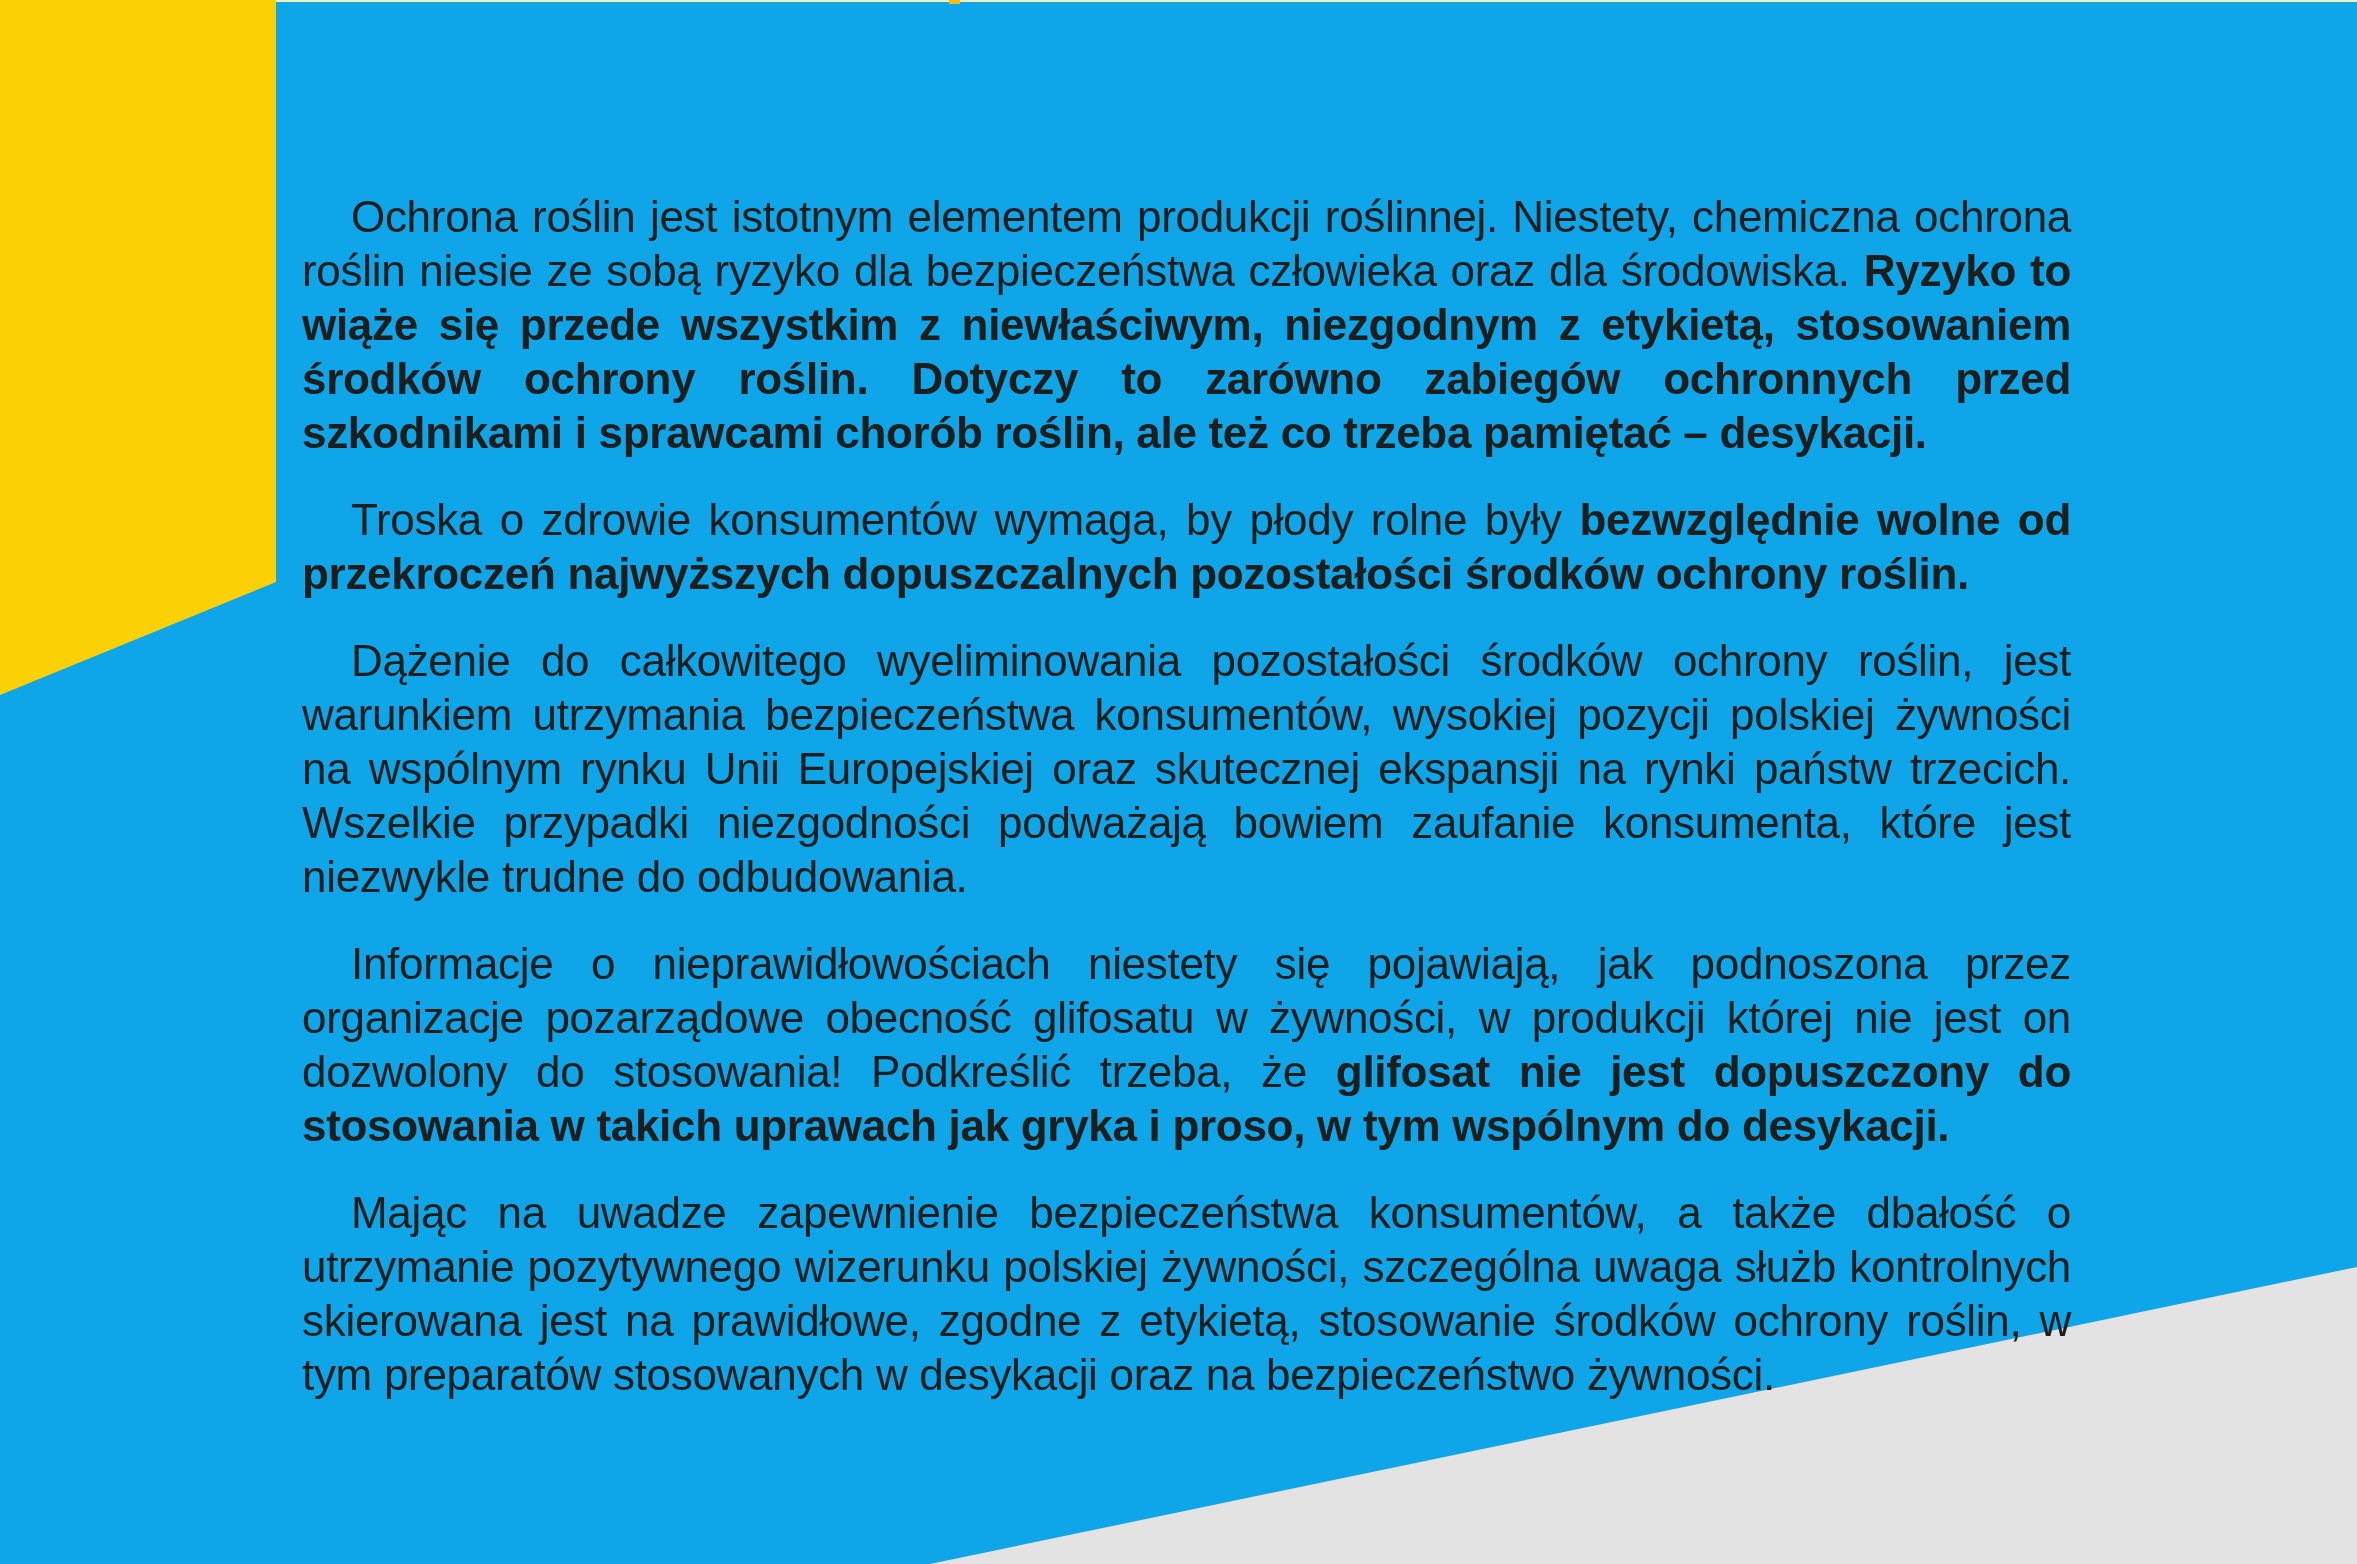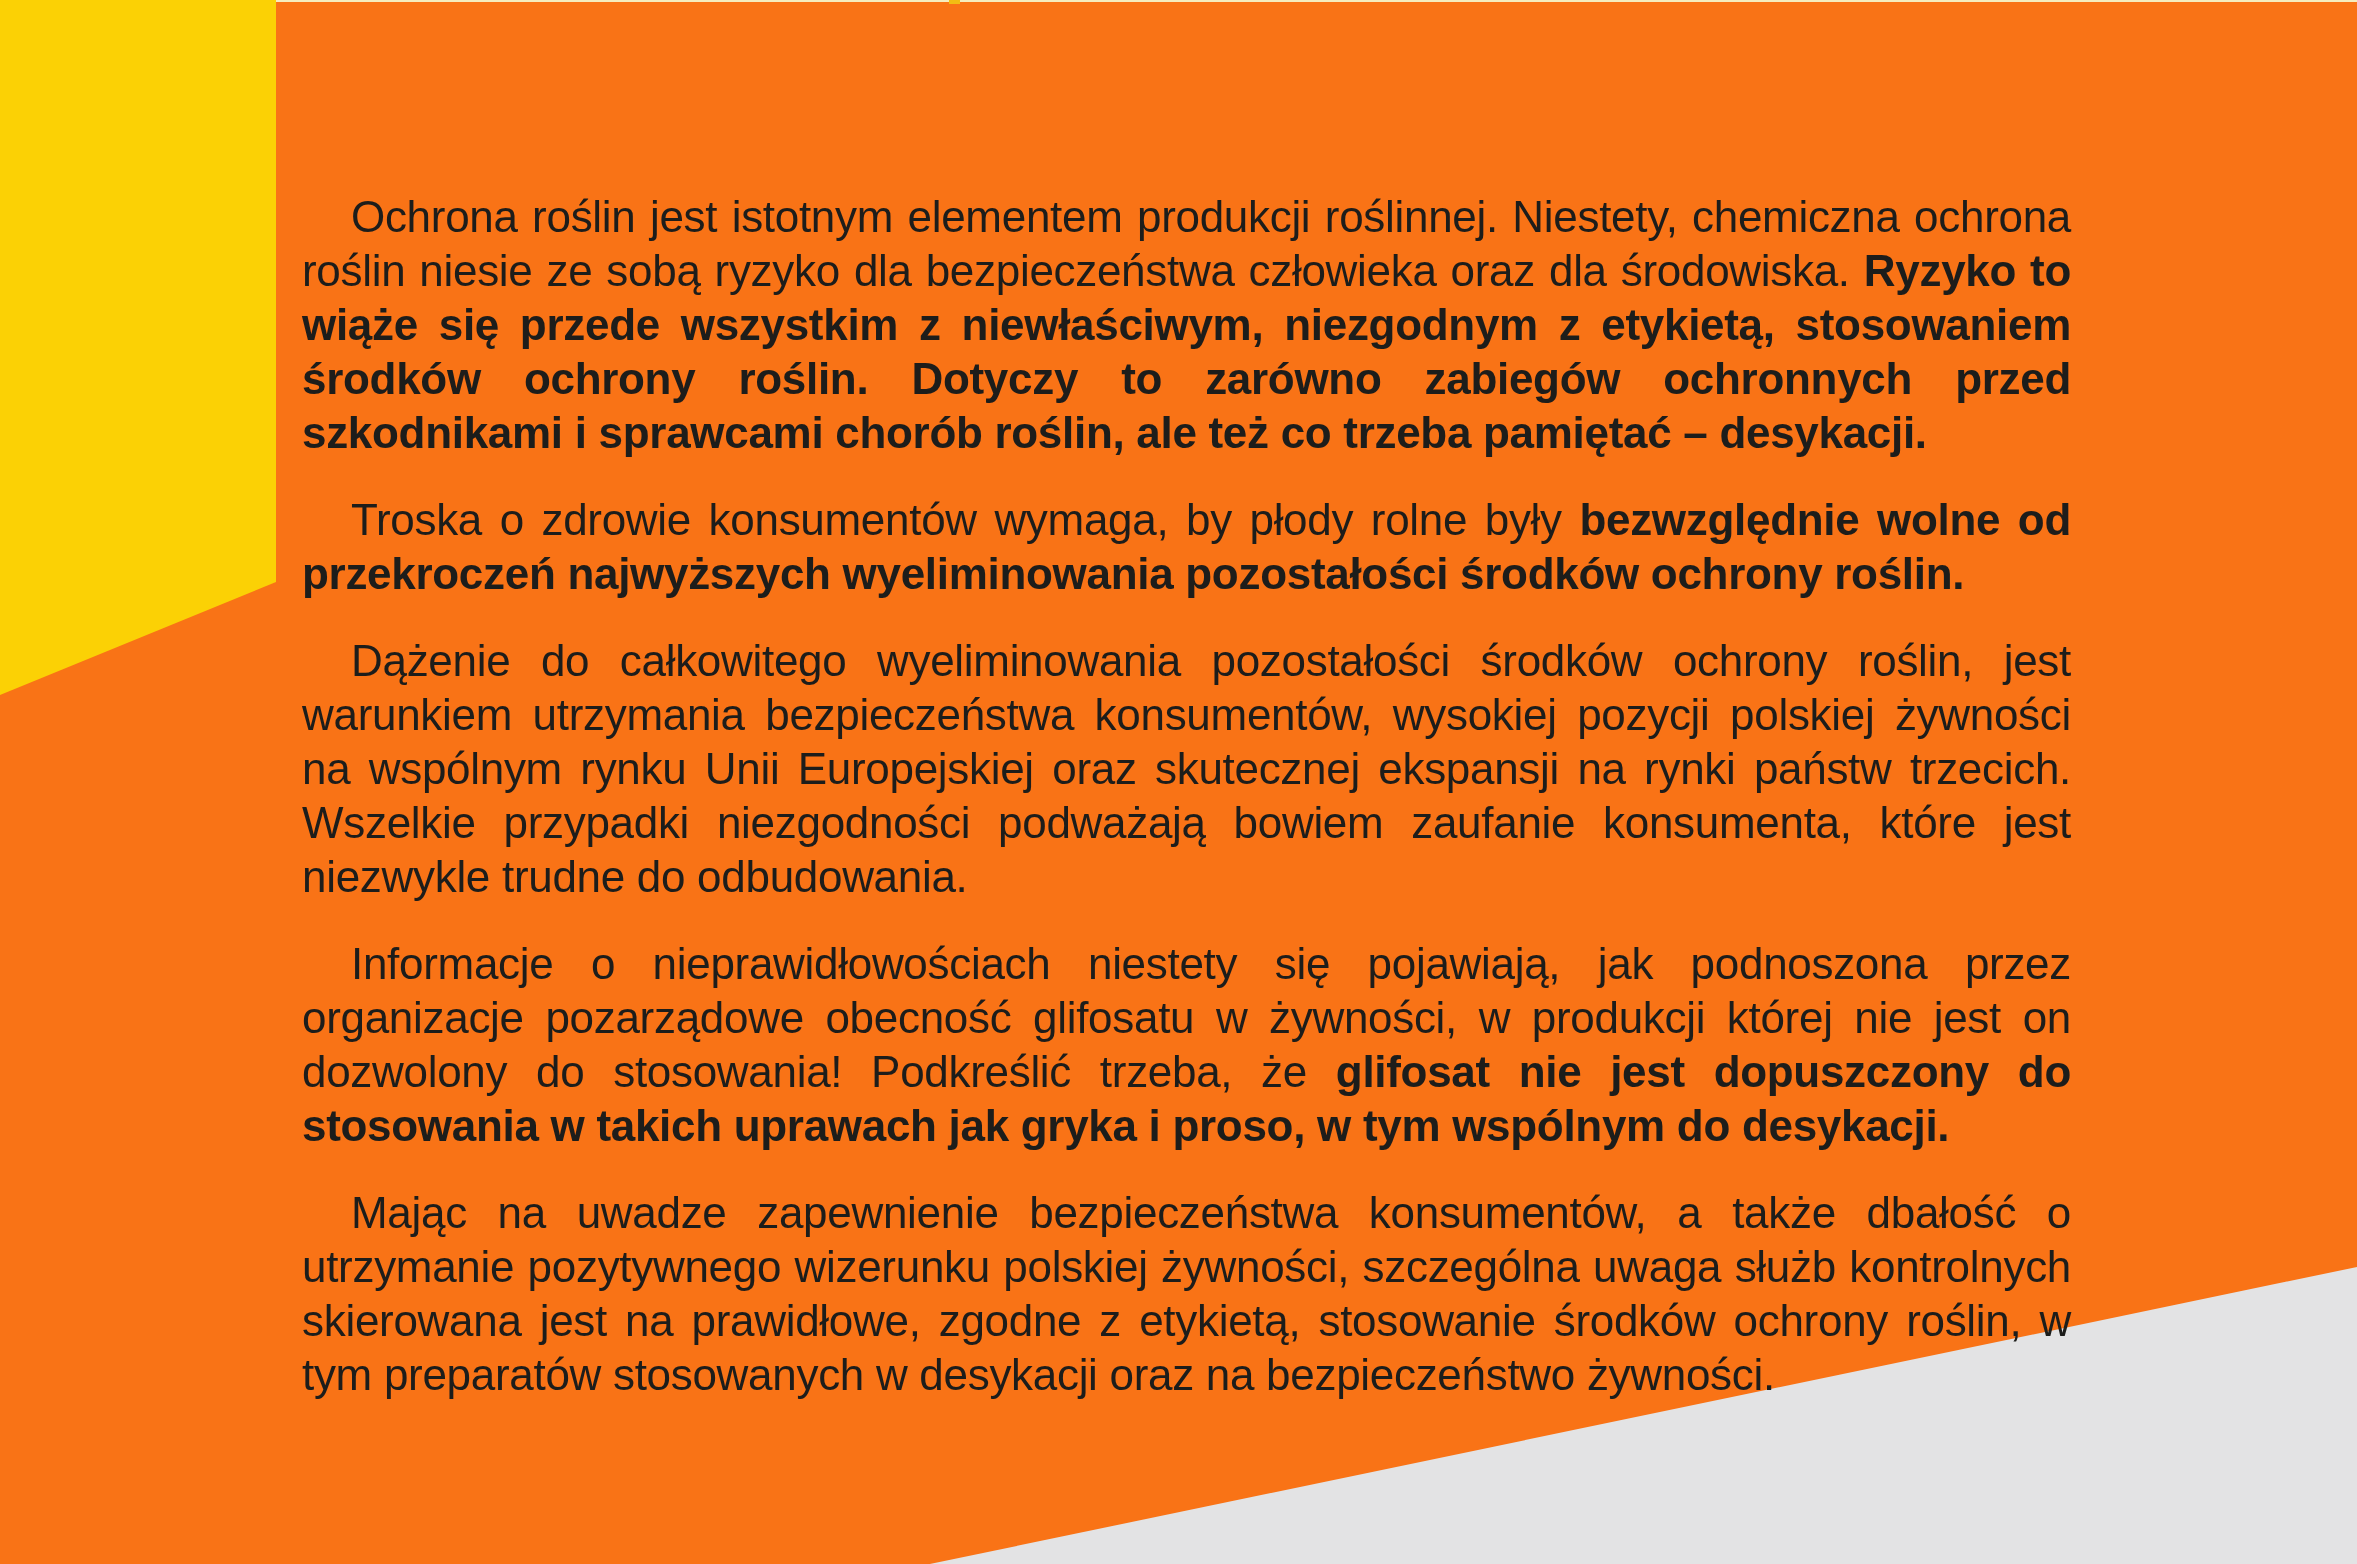--- a/index.html
+++ b/index.html
@@ -4,21 +4,21 @@
   <style>
     html, body {
       margin: 0;
       padding: 0;
       background: #ffffff;
     }
     .page {
       position: relative;
       width: 2358px;
       height: 1565px;
-      background: #f97316;
+      background: #0ea5e9;
       overflow: hidden;
       font-family: "Liberation Sans", sans-serif;
     }
     
     .yellow-shape {
       position: absolute;
       left: 0;
       top: 0;
       width: 276px;
       height: 695px;
@@ -84,21 +84,21 @@
 
   <div class="yellow-shape"></div>
   <div class="top-edge-line"></div>
   <div class="top-edge-tick"></div>
   <div class="gray-triangle"></div>
 
   <div class="text-col">
 
     <p><span>Ochrona roślin jest istotnym elementem produkcji roślinnej. Niestety, chemiczna ochrona roślin niesie ze sobą ryzyko dla bezpieczeństwa człowieka oraz dla środowiska. </span><strong>Ryzyko to wiąże się przede wszystkim z niewłaściwym, niezgodnym z etykietą, stosowaniem środków ochrony roślin. Dotyczy to zarówno zabiegów ochronnych przed szkodnikami i sprawcami chorób roślin, ale też co trzeba pamiętać – desykacji.</strong></p>
 
-    <p><span>Troska o zdrowie konsumentów wymaga, by płody rolne były </span><strong>bezwzględnie wolne od przekroczeń najwyższych wyeliminowania pozostałości środków ochrony roślin.</strong></p>
+    <p><span>Troska o zdrowie konsumentów wymaga, by płody rolne były </span><strong>bezwzględnie wolne od przekroczeń najwyższych dopuszczalnych pozostałości środków ochrony roślin.</strong></p>
 
     <p><span>Dążenie do całkowitego wyeliminowania pozostałości środków ochrony roślin, jest warunkiem utrzymania bezpieczeństwa konsumentów, wysokiej pozycji polskiej żywności na wspólnym rynku Unii Europejskiej oraz skutecznej ekspansji na rynki państw trzecich. Wszelkie przypadki niezgodności podważają bowiem zaufanie konsumenta, które jest niezwykle trudne do odbudowania.</span></p>
 
     <p><span>Informacje o nieprawidłowościach niestety się pojawiają, jak podnoszona przez organizacje pozarządowe obecność glifosatu w żywności, w produkcji której nie jest on dozwolony do stosowania! Podkreślić trzeba, że </span><strong>glifosat nie jest dopuszczony do stosowania w takich uprawach jak gryka i proso, w tym wspólnym do desykacji.</strong></p>
 
     <p><span>Mając na uwadze zapewnienie bezpieczeństwa konsumentów, a także dbałość o utrzymanie pozytywnego wizerunku polskiej żywności, szczególna uwaga służb kontrolnych skierowana jest na prawidłowe, zgodne z etykietą, stosowanie środków ochrony roślin, w tym preparatów stosowanych w desykacji oraz na bezpieczeństwo żywności.</span></p>
 
   </div>
 
 </div>

